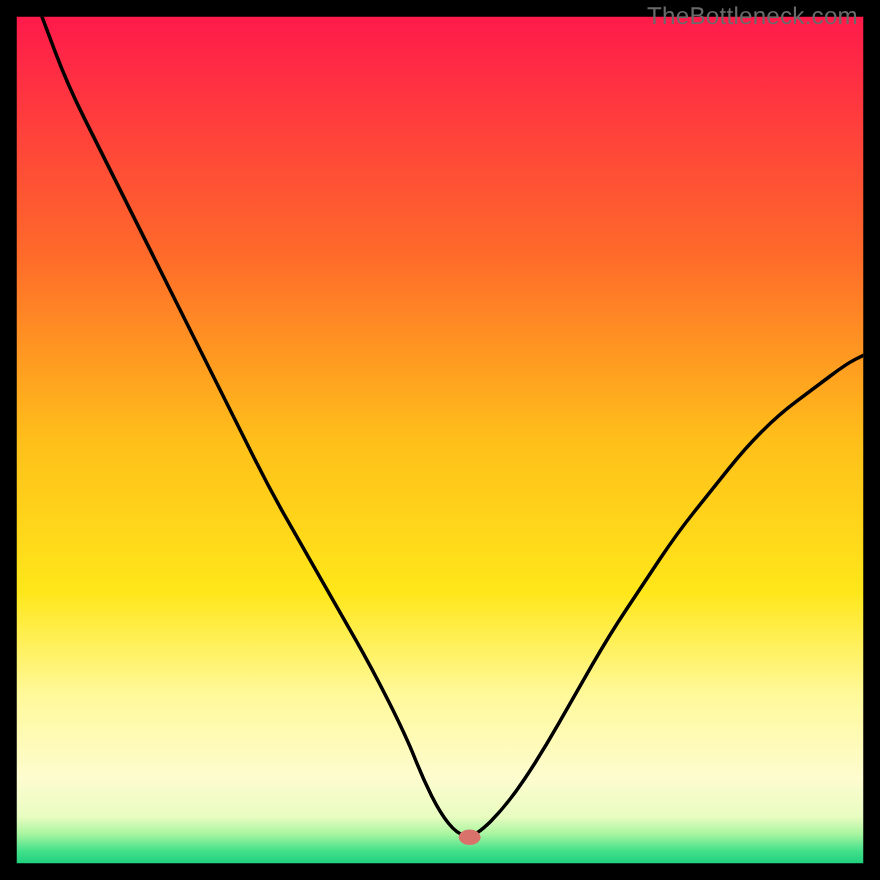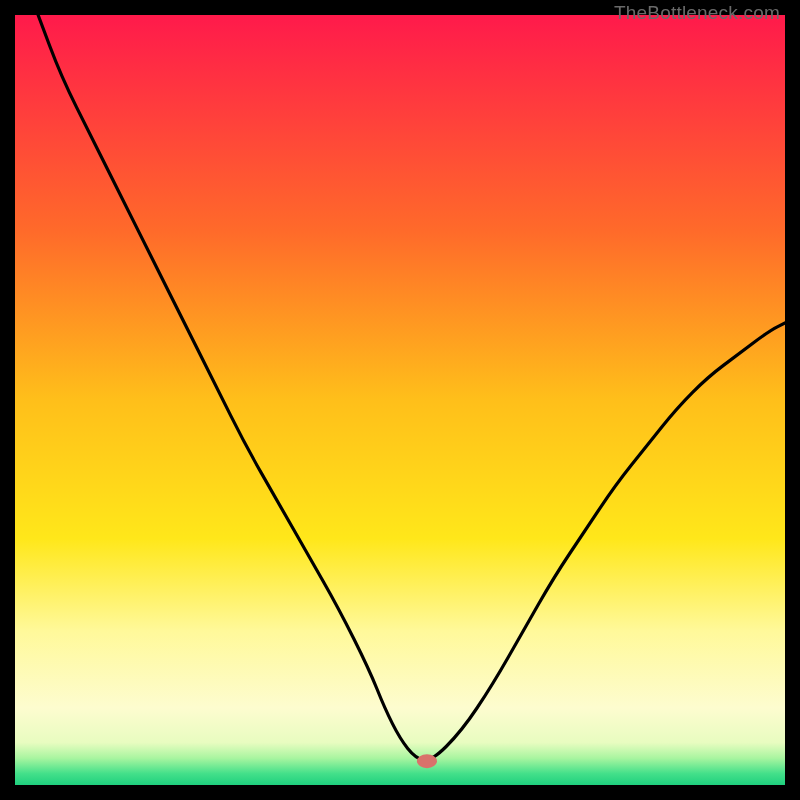--- a/index.html
+++ b/index.html
@@ -24,21 +24,21 @@
     left: 0;
     top: 0;
     width: 770px;
     height: 770px;
   }
   .watermark {
     position: absolute;
     top: 2px;
     right: 20px;
     color: #6a6a6a;
-    font-size: 19px;
+    font-size: 22px;
     font-weight: 500;
     letter-spacing: 0.2px;
     user-select: none;
     margin-left: 24px;
   }
 </style>
 </head>
 <body>
 
 <div class="frame">

